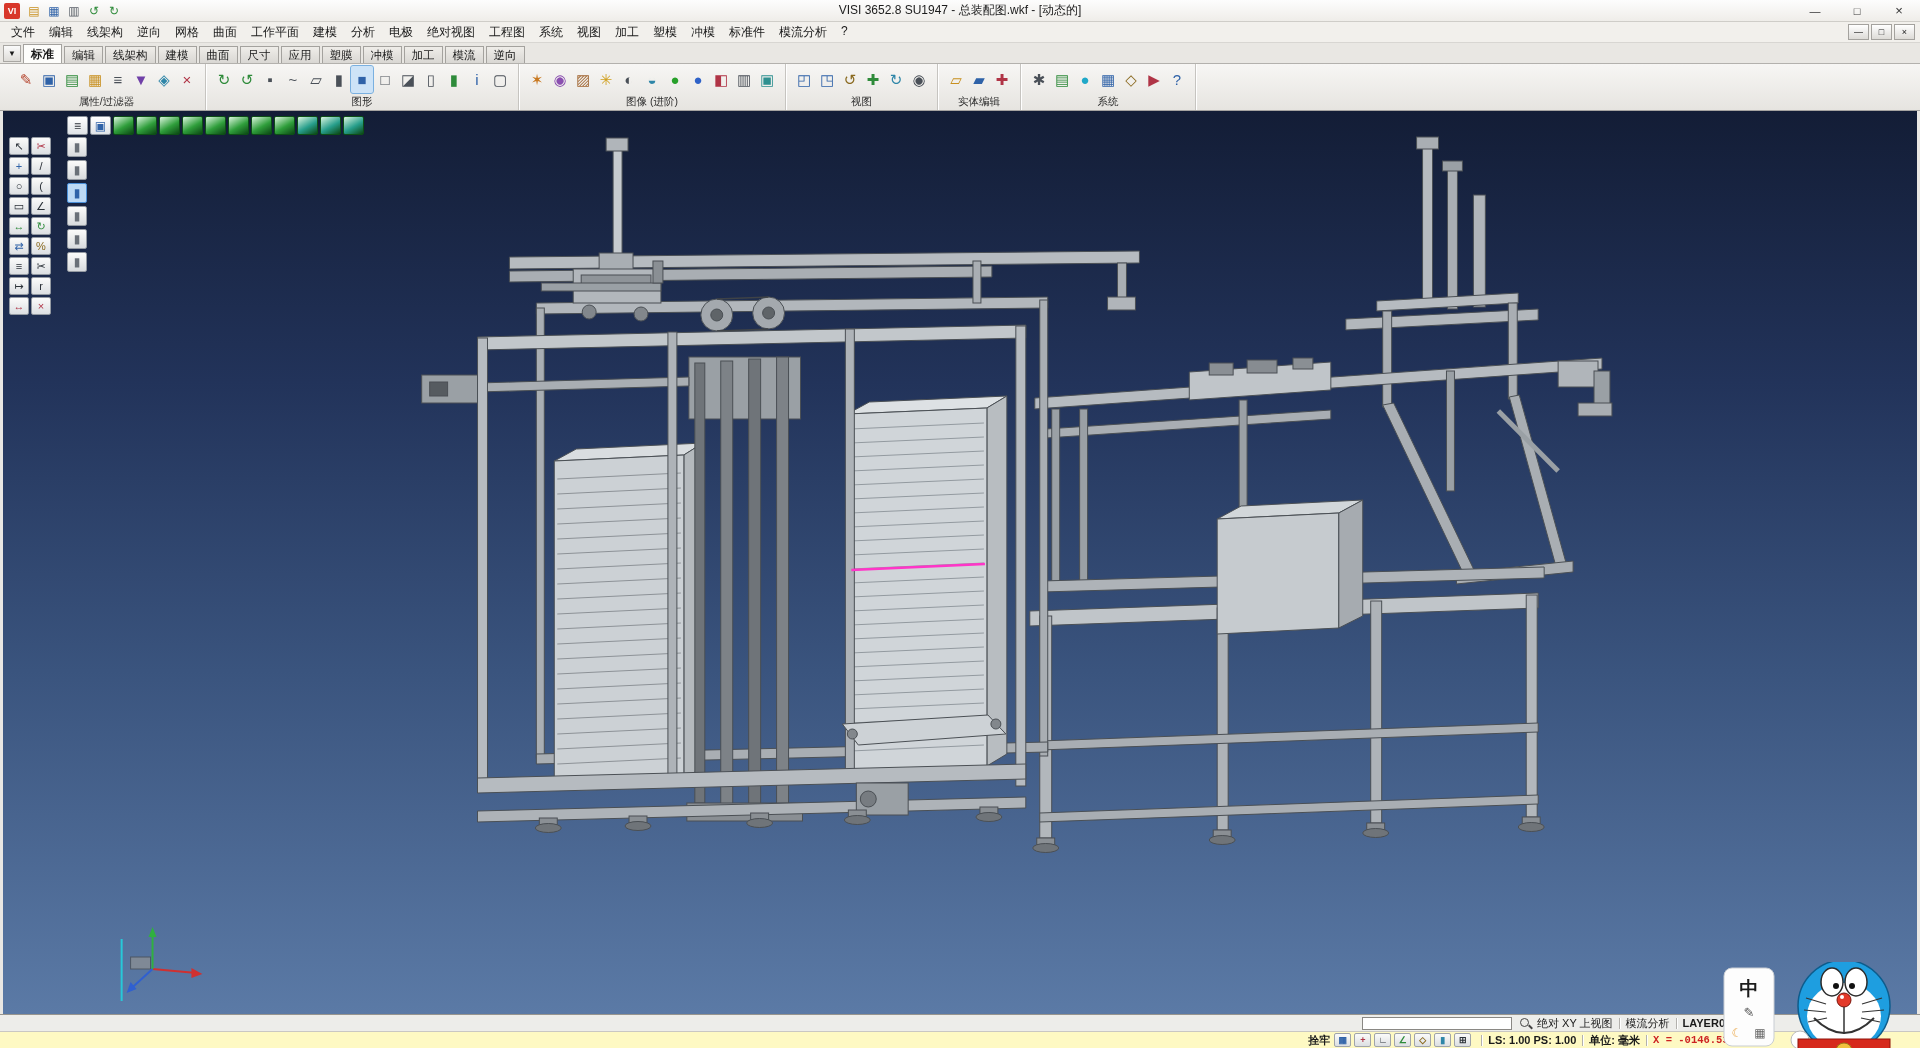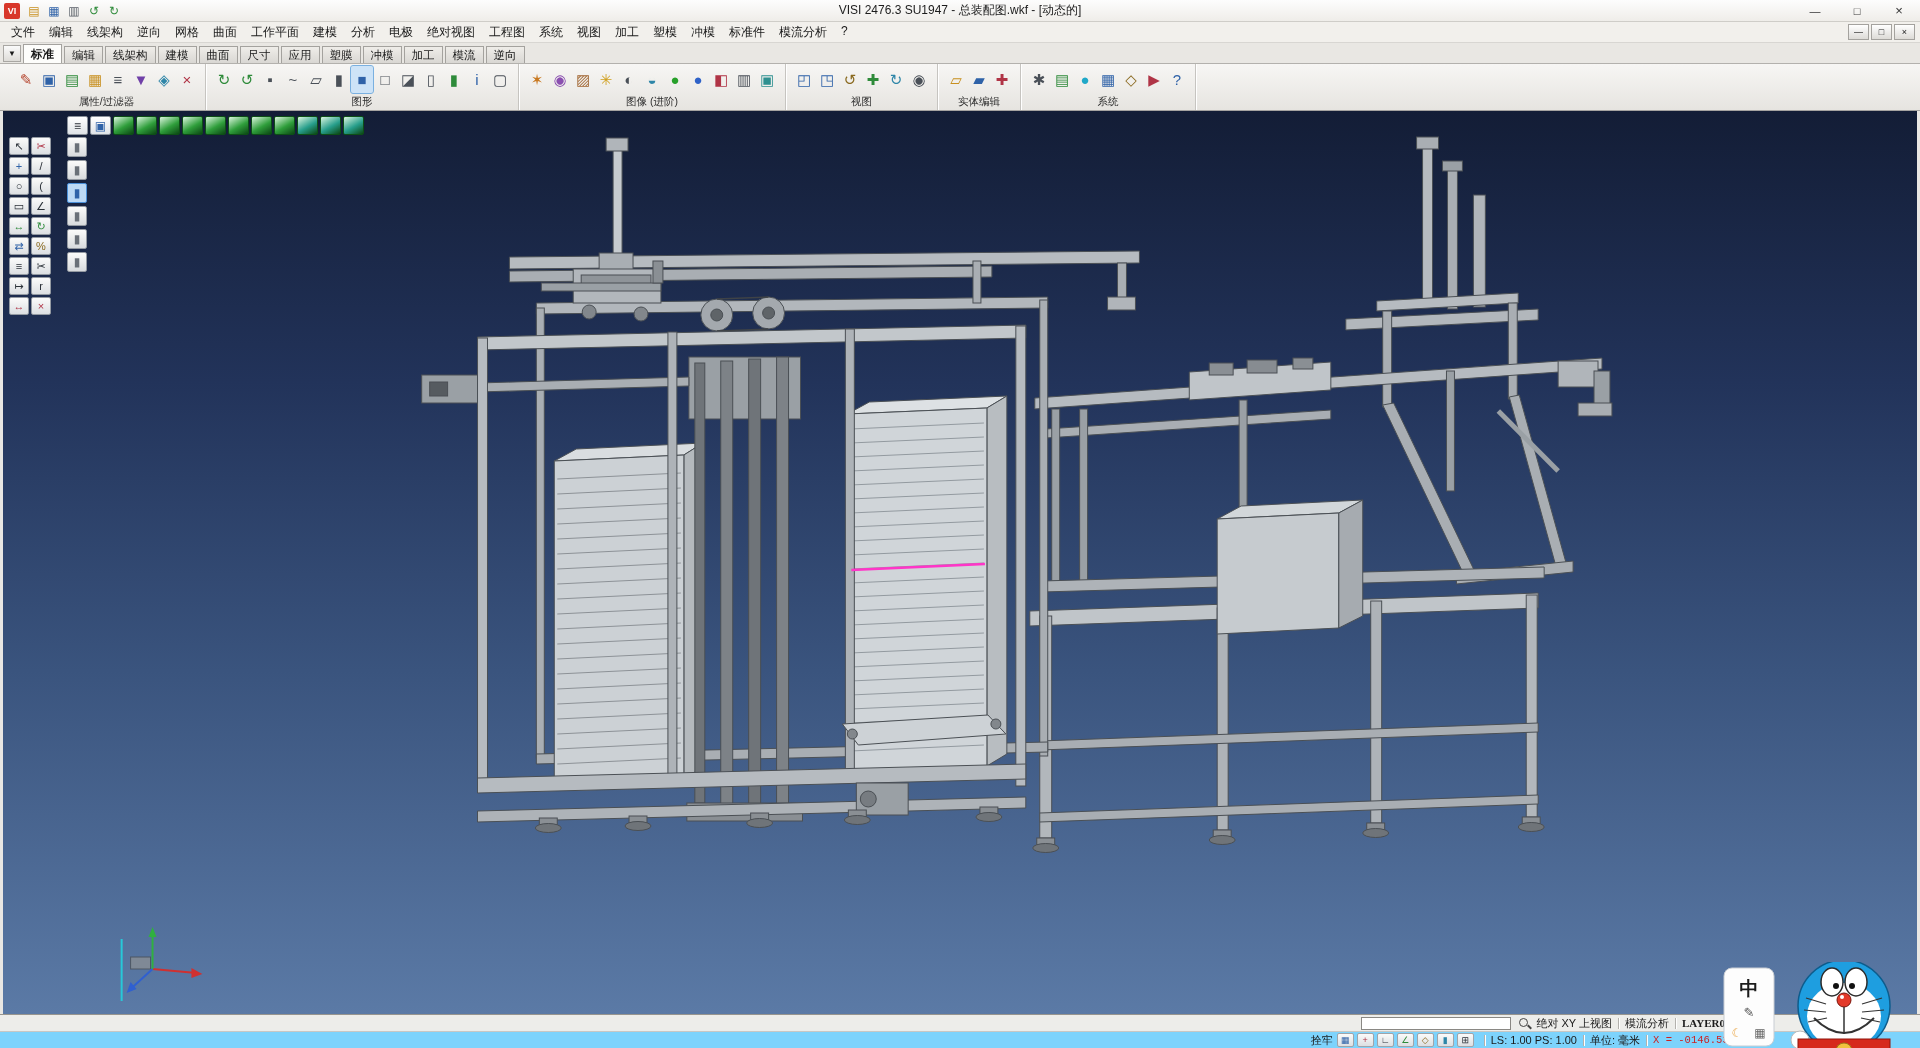--- a/index.html
+++ b/index.html
@@ -52,29 +52,29 @@
   .la-icon { width:20px; height:18px; background:linear-gradient(#fbfbfa,#dcdfe2); border:1px solid #949aa2; border-radius:2px;
     display:flex; align-items:center; justify-content:center; font-size:11px; }
 
   .left-toolbar-b { position:absolute; top:26px; left:64px; display:flex; flex-direction:column; gap:3px; z-index:5; }
   .lb-icon { width:20px; height:20px; background:linear-gradient(#fbfbfa,#d8dbde); border:1px solid #949aa2; border-radius:2px;
     display:flex; align-items:center; justify-content:center; font-size:12px; }
   .lb-icon.selected { background:#bcd9f5; border-color:#4a90d9; }
 
   
   .status1 { height:17px; background:#ededea; border-top:1px solid #97958f; display:flex; align-items:center; font-size:11px; }
-  .status2 { height:17px; background:#7dd3fc; border-top:1px solid #c9c7c3; display:flex; align-items:center; font-size:11px; }
+  .status2 { height:17px; background:#fef9c3; border-top:1px solid #c9c7c3; display:flex; align-items:center; font-size:11px;font-weight:bold; }
   .sp { flex:1; }
   .sep { width:1px; height:11px; background:#b3b1ad; box-shadow:1px 0 0 #fff; margin:0 6px; }
   .coordinate-input { width:150px; height:13px; border:1px solid #8a8884; background:#fff; font-size:10px; margin-right:6px; padding:0 3px; }
   .mag { position:relative; width:15px; height:14px; margin-right:4px; }
   .mag::before { content:""; position:absolute; left:2px; top:2px; width:7px; height:7px; border:1.5px solid #444; border-radius:50%; }
   .mag::after { content:""; position:absolute; left:10px; top:10px; width:5px; height:2px; background:#444; transform:rotate(45deg); }
   .stxt { white-space:nowrap; }
-  .layer { font-weight:bold;font-family:Liberation Serif, serif; }
+  .layer { font-weight:bold; }
   .coordx { color:#cc2222; font-family:"Liberation Mono", monospace; font-size:10.5px; }
   .status-toggles { display:flex; gap:3px; margin:0 4px; }
   .st-icon { width:17px; height:14px; background:linear-gradient(#fbfbfa,#dcdfe2); border:1px solid #a0a4aa; border-radius:2px;
     display:flex; align-items:center; justify-content:center; font-size:9px; }
   .endpad1 { width:195px; } .endpad2 { width:185px; }
 
   
   .ime-overlay { position:absolute; right:26px; bottom:0; width:172px; height:86px; z-index:60; }
 </style>
 </head>
@@ -82,21 +82,21 @@
 
 <div class="titlebar">
   <div class="app-logo">VI</div>
   <div class="qat">
       <span class="t-icon" style="color: rgb(200, 144, 32);">▤</span>
       <span class="t-icon" style="color: rgb(47, 98, 168);">▦</span>
       <span class="t-icon" style="color: rgb(90, 96, 104);">▥</span>
       <span class="t-icon" style="color: rgb(46, 139, 58);">↺</span>
       <span class="t-icon" style="color: rgb(46, 139, 58);">↻</span>
     </div>
-  <div class="title-text">VISI 2476.3 SU1947 - 总装配图.wkf - [动态的]</div>
+  <div class="title-text">VISI 3652.8 SU1947 - 总装配图.wkf - [动态的]</div>
   <div class="win-controls">
       <span class="win-btn">—</span>
       <span class="win-btn">□</span>
       <span class="win-btn">×</span>
     </div>
 </div>
 
 <div class="menubar">
   <div class="menu-items">
       <span class="menu-item">文件</span>

